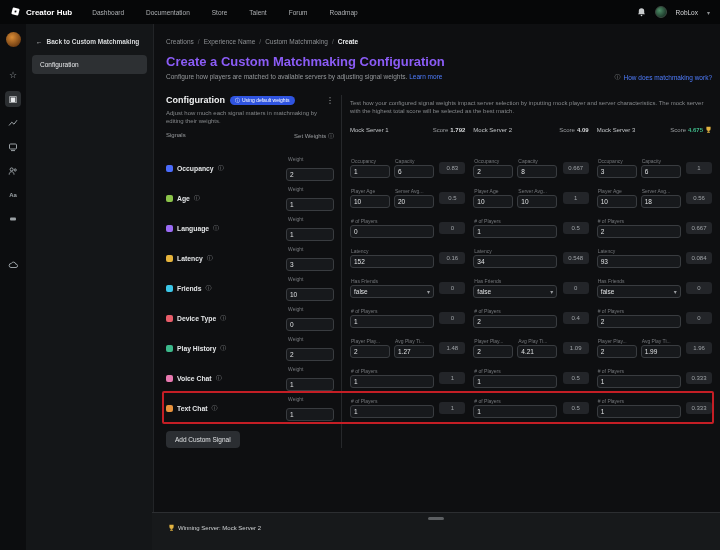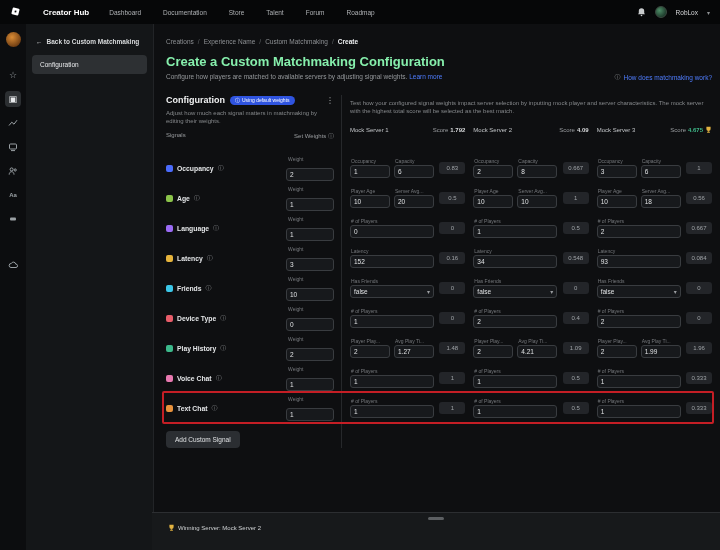--- a/index.html
+++ b/index.html
@@ -6,21 +6,21 @@
   html,body { width:720px; height:550px; overflow:hidden; }
   body {
     font-family:"Liberation Sans", sans-serif;
     background:#0e0f11; color:#e7e9eb; position:relative;
   }
   
   .topnav {
     height:24px; background:#060708; display:flex; align-items:center;
     padding:0 10px; gap:6px;
   }
-  .brand { display:flex; align-items:center; gap:22px; margin-right:14px; }
+  .brand { display:flex; align-items:center; gap:5px; margin-right:14px; }
   .brand-name { font-size:8px; font-weight:bold; color:#fff; white-space:nowrap; }
   .navitems { display:flex; gap:22px; }
   .navitem { font-size:6.5px; color:#aeb1b4; cursor:pointer; }
   .nav-right { margin-left:auto; display:flex; align-items:center; gap:9px; }
   .avatar { width:12px; height:12px; border-radius:50%;
     background:radial-gradient(circle at 35% 35%, #4d8b66, #1d3a2b 75%);
     border:1px solid #3a4a40; }
   .uname { font-size:6.5px; color:#d4d6d8; }
   .caret { font-size:6px; color:#8d9093; }
 
@@ -41,21 +41,21 @@
   .back-link { display:flex; gap:4px; align-items:center; font-size:6.5px; color:#d7d9db;
     font-weight:bold; padding:4px 4px 10px; cursor:pointer; }
   .side-item { background:#2d3033; border-radius:4px; font-size:6.5px; color:#e8eaec;
     padding:6px 8px; cursor:pointer; }
 
   
   .main { flex:1; position:relative; padding:0 8px 0 12px; background:#0e0f11; }
   .breadcrumb { margin-top:14px; font-size:6.5px; color:#8d9093; display:flex; gap:4px; }
   .breadcrumb .sep { color:#5d6063; }
   .breadcrumb .last { color:#eceeef; font-weight:bold; }
-  .page-title { margin-top:9px; font-size:13px; font-weight:bold; color:#86efac; }
+  .page-title { margin-top:9px; font-size:13px; font-weight:bold; color:#8b5cf6; }
   .subrow { display:flex; justify-content:space-between; margin-top:4px; align-items:flex-start; }
   .subtitle { font-size:6.5px; color:#95989b; }
   .link { color:#4f7dff; cursor:pointer; }
   .help-link { font-size:6.5px; color:#4f7dff; display:flex; gap:3px; align-items:center; cursor:pointer; }
 
   .name-row { display:flex; justify-content:space-between; align-items:flex-end; margin-top:11px; }
   .field-label { font-size:5.5px; color:#9a9da0; margin-bottom:2px; }
   .cfg-input { width:170px; height:18px; background:#141619; border:1px solid #3b3e42;
     border-radius:4px; color:#e3e5e7; font-size:7px; padding:0 5px;
     font-family:"Liberation Sans", sans-serif; }

